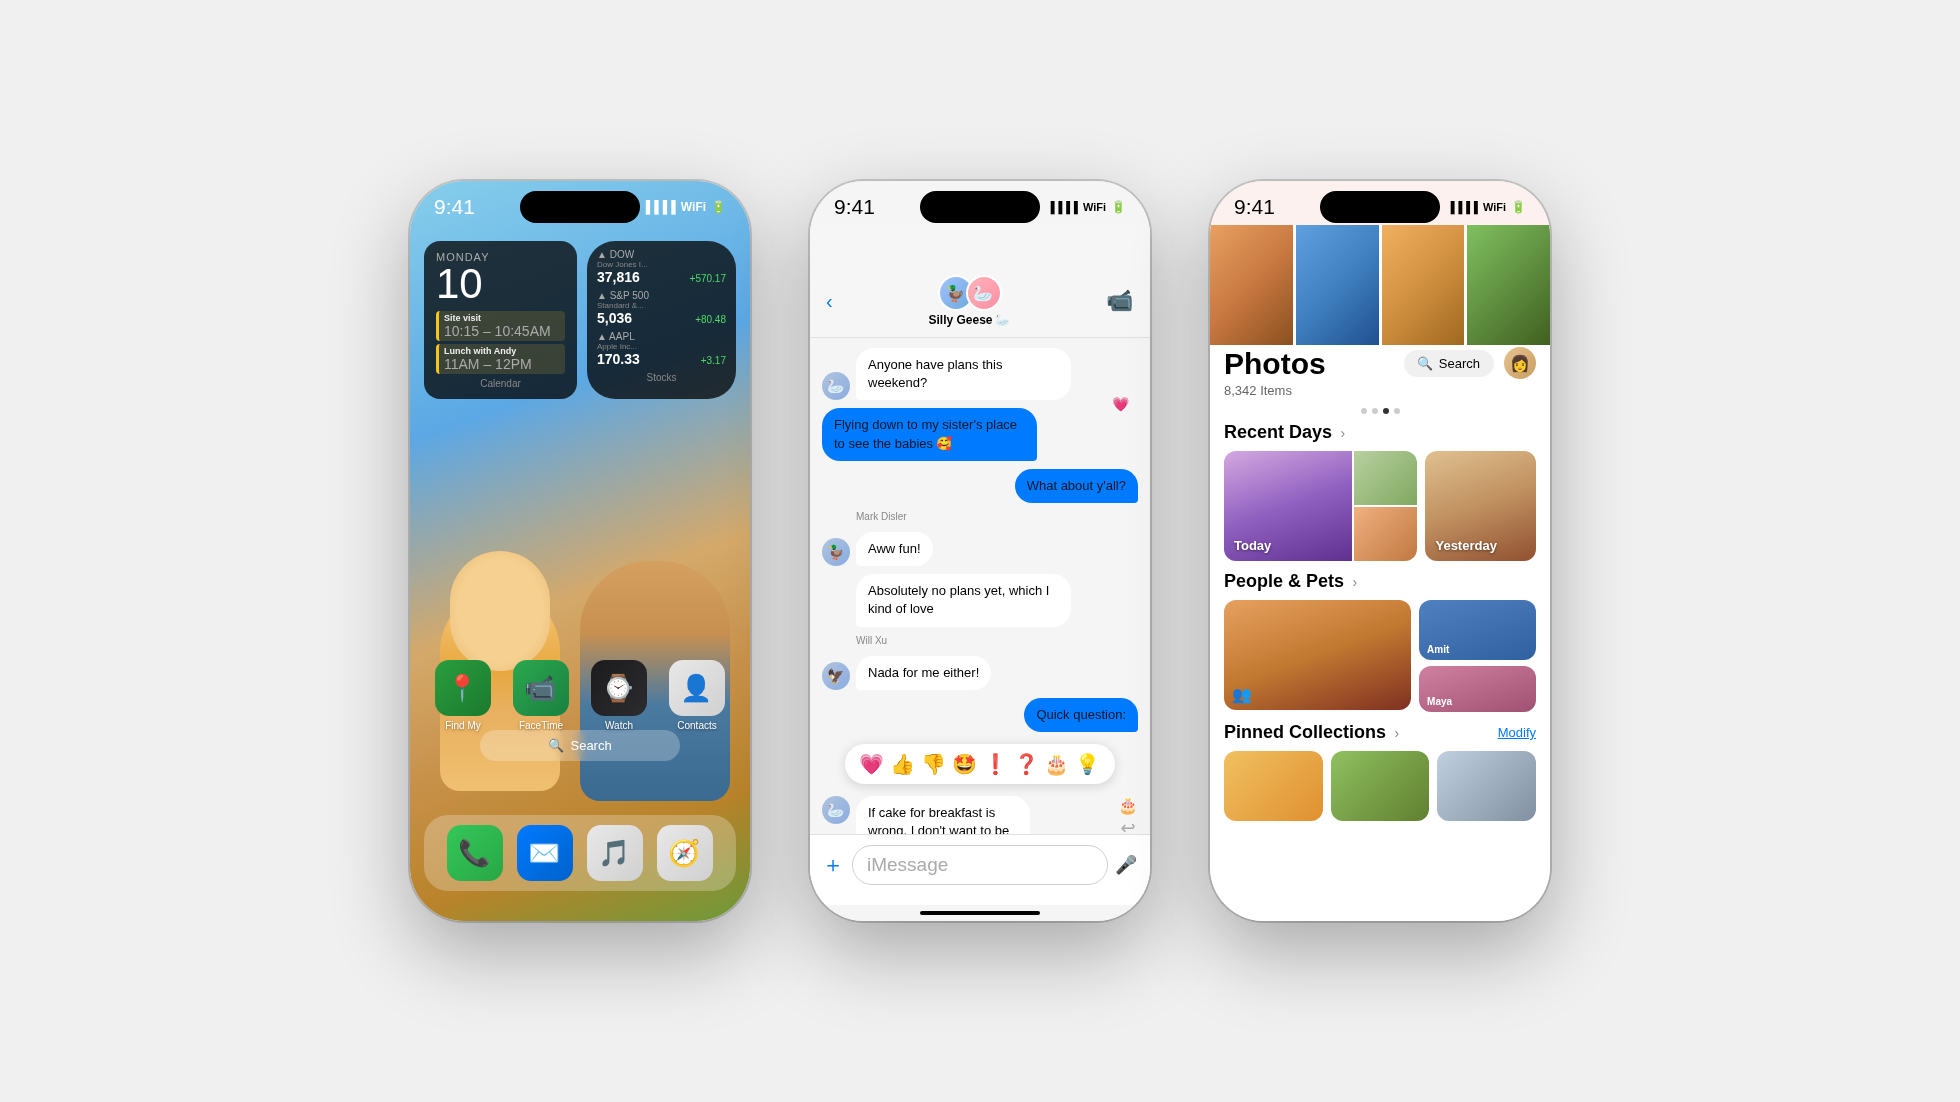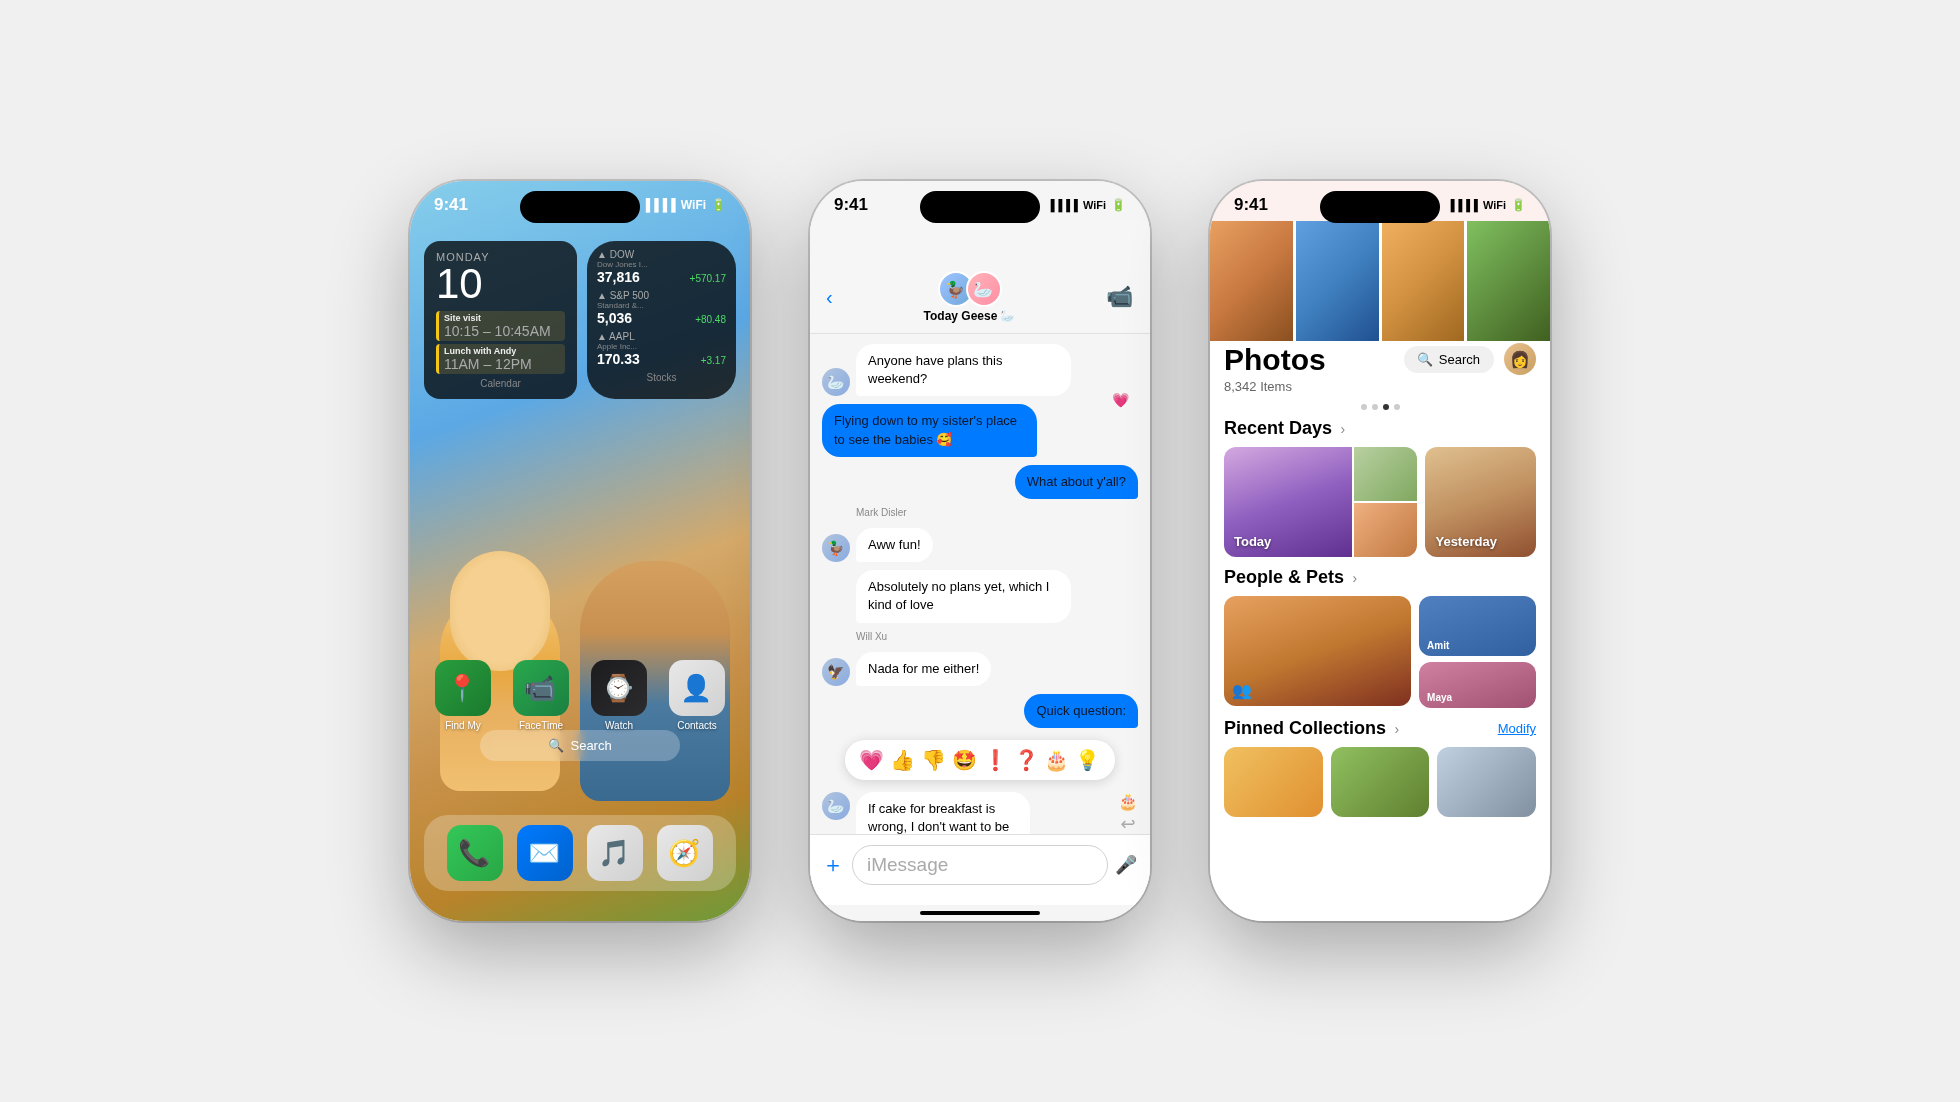--- a/index.html
+++ b/index.html
@@ -28,21 +28,21 @@
 
     
     .status-bar {
       display: flex;
       justify-content: space-between;
       align-items: center;
       padding: 14px 24px 6px;
       font-size: 13px;
       font-weight: 600;
     }
-    .status-time { font-weight: 700; font-size: 17px; }
+    .status-time { font-weight: 400; font-size: 21px; }
     .status-icons { display: flex; gap: 5px; align-items: center; font-size: 12px; }
 
     
     .dynamic-island {
       position: absolute;
       top: 10px;
       left: 50%;
       transform: translateX(-50%);
       width: 120px;
       height: 32px;
@@ -576,21 +576,21 @@
       </div>
     </div>
 
     <div class="messages-header">
       <span class="msg-back">‹</span>
       <div class="msg-contact-info">
         <div class="msg-avatars">
           <div class="msg-avatar">🦆</div>
           <div class="msg-avatar msg-avatar-2">🦢</div>
         </div>
-        <div class="msg-name">Today Geese 🦢</div>
+        <div class="msg-name">Silly Geese 🦢</div>
       </div>
       <span class="msg-video-icon">📹</span>
     </div>
 
     <div class="messages-list">
 
       <div class="msg-bubble-wrap">
         <div class="msg-sender-avatar">🦢</div>
         <div class="msg-bubble incoming">Anyone have plans this weekend?</div>
       </div>

